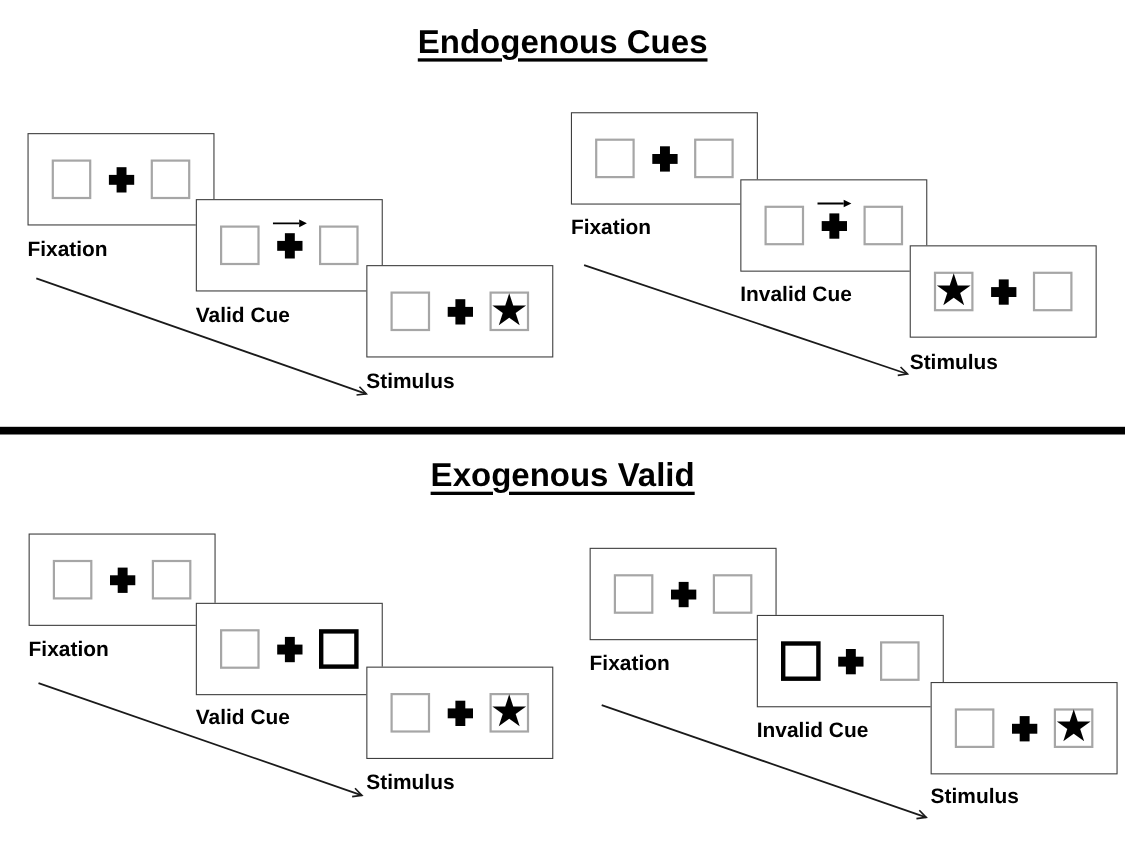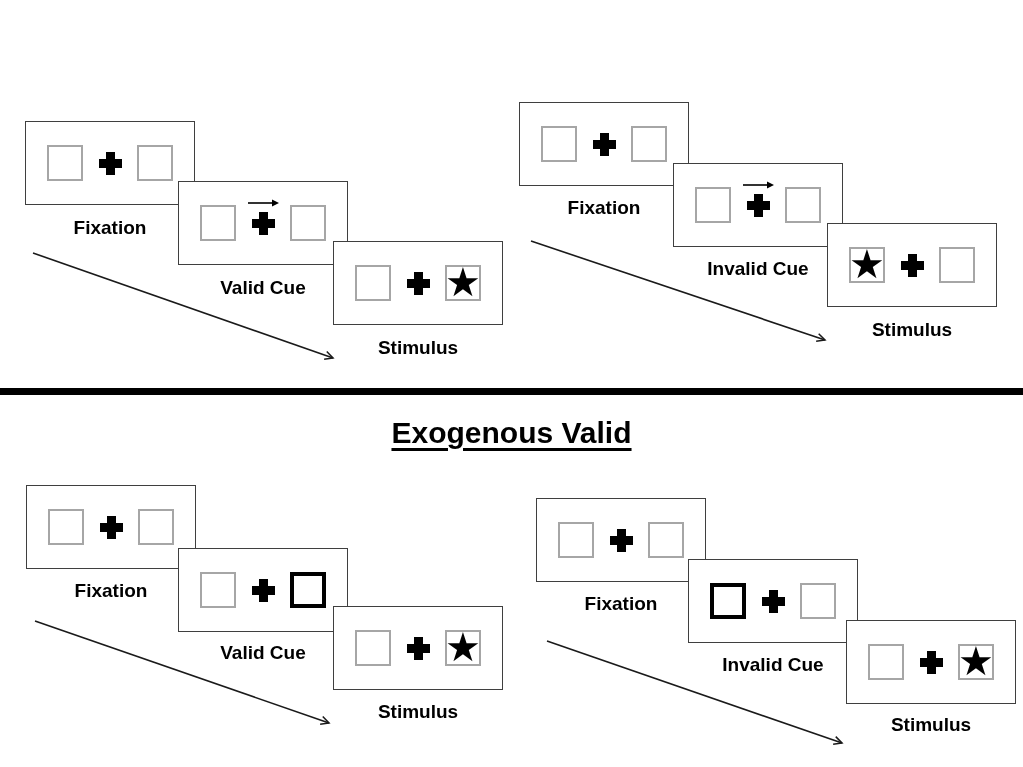--- a/index.html
+++ b/index.html
@@ -32,21 +32,21 @@
     font-family:"DejaVu Sans",sans-serif;font-size:40px;line-height:36px;
     color:#000;margin-top:-3px;
   }
   .plus-wrap{position:relative;display:flex;align-items:center;justify-content:center;}
   .plus{position:relative;width:23px;height:23px;display:inline-block;}
   .plus::before{content:"";position:absolute;left:0;top:7px;width:23px;height:9px;background:#000;}
   .plus::after{content:"";position:absolute;left:7px;top:0;width:9px;height:23px;background:#000;}
   .cue-arrow{position:absolute;top:-14px;left:-4px;}
 
   .card-label{
-    position:absolute;width:170px;text-align:center;
+    position:absolute;width:170px;text-align:left;
     font-size:19px;font-weight:bold;white-space:nowrap;
   }
   .flow-arrow{position:absolute;overflow:visible;}
 
   
   .p1c1{left:25px;top:121px}.p1c2{left:178px;top:181px}.p1c3{left:333px;top:241px}
   .p1l1{left:25px;top:217px}.p1l2{left:178px;top:277px}.p1l3{left:333px;top:337px}
   .a1{left:30px;top:248px;width:312px;height:118px}
   
   .p2c1{left:519px;top:102px}.p2c2{left:673px;top:163px}.p2c3{left:827px;top:223px}
@@ -67,20 +67,21 @@
 <div class="page">
 
   <svg width="0" height="0" style="position:absolute" aria-hidden="true">
     <defs>
       <marker id="ah" markerWidth="14" markerHeight="14" refX="9" refY="5" orient="auto" markerUnits="userSpaceOnUse">
         <path d="M1,1 L9,5 L1,9" fill="none" stroke="#1a1a1a" stroke-width="1.5"></path>
       </marker>
     </defs>
   </svg>
 
+  <div class="section-title title-endo">Endogenous Cues</div>
 
   <svg class="flow-arrow a1" viewBox="0 0 312 118">
     <line x1="3" y1="5" x2="303" y2="110" stroke="#1a1a1a" stroke-width="1.6" marker-end="url(#ah)"></line>
   </svg>
   <div class="card p1c1">
     <span class="box"></span>
     <span class="plus-wrap">
         <span class="plus"></span>
       </span>
     <span class="box"></span>

